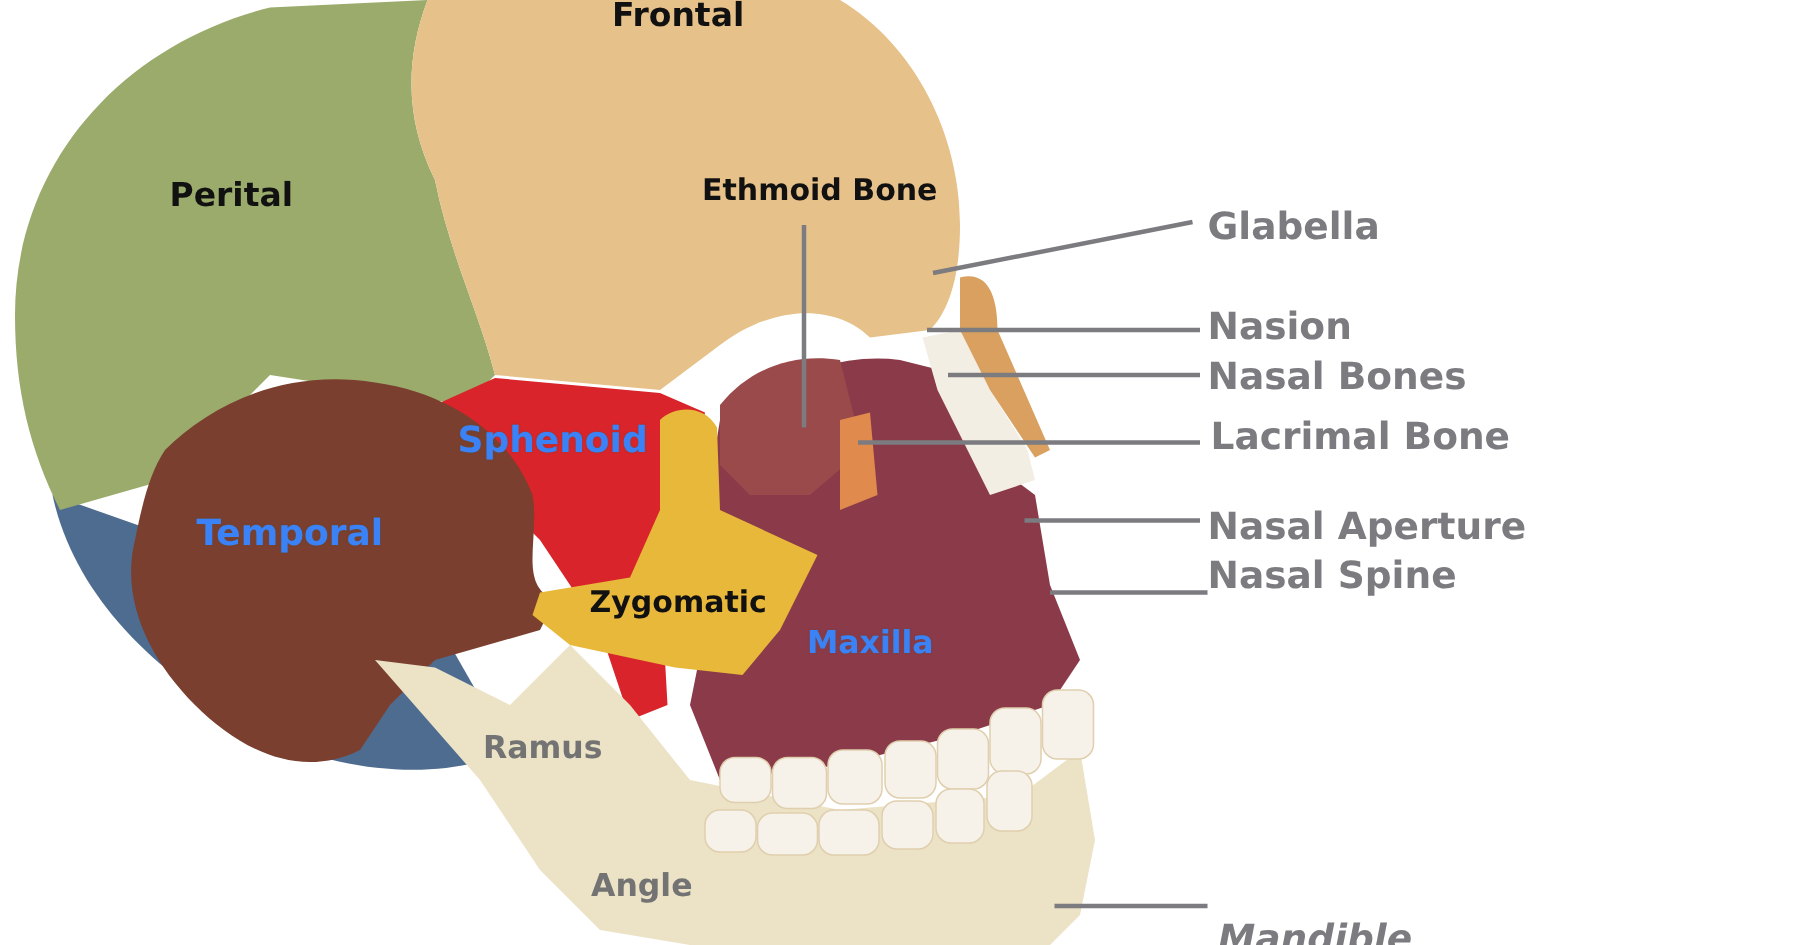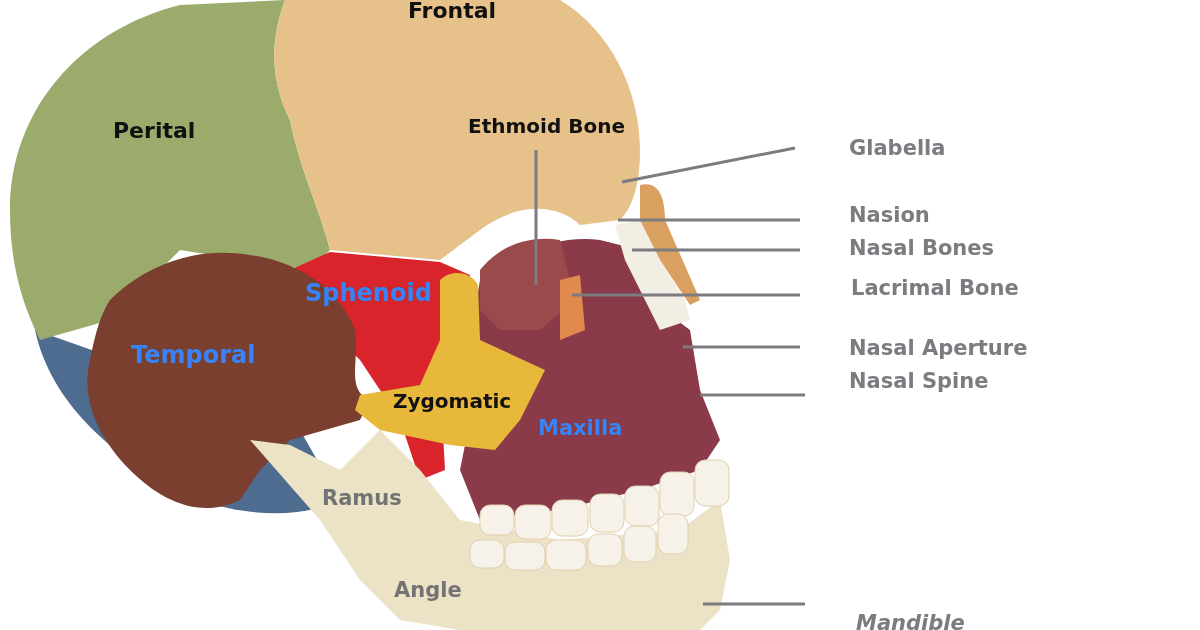--- a/index.html
+++ b/index.html
@@ -4,21 +4,21 @@
 <style>
   html, body { margin: 0; padding: 0; background: #ffffff; }
   body { width: 1200px; height: 630px; overflow: hidden; position: relative;
          font-family: "DejaVu Sans", "Liberation Sans", sans-serif; }
   #stage { position: absolute; left: 0; top: 0; width: 1200px; height: 630px; }
   svg.skull { position: absolute; left: 0; top: 0; }
   .lbl { position: absolute; font-weight: bold; white-space: nowrap; line-height: 1; }
   .lbl.dark { color: #111111; font-size: 22px; }
   .lbl.light { color: #3b82f6; font-size: 24px; text-shadow: 0 0 1px #555; }
   .lbl.gray { color: #737373; font-size: 21px; }
-  .lbl.callout { color: #7b7b80; font-size: 21px; margin-left: 44px; }
+  .lbl.callout { color: #7b7b80; font-size: 25px; }
 </style>
 </head>
 <body>
 
 <div id="stage">
 
   <svg class="skull" width="1200" height="630" viewBox="0 0 1200 630">
 
     <path fill="#4e6c90" d="M35,330 C50,400 110,460 200,500 C240,515 300,520 340,500 L300,430 L120,360 Z"></path>
 

